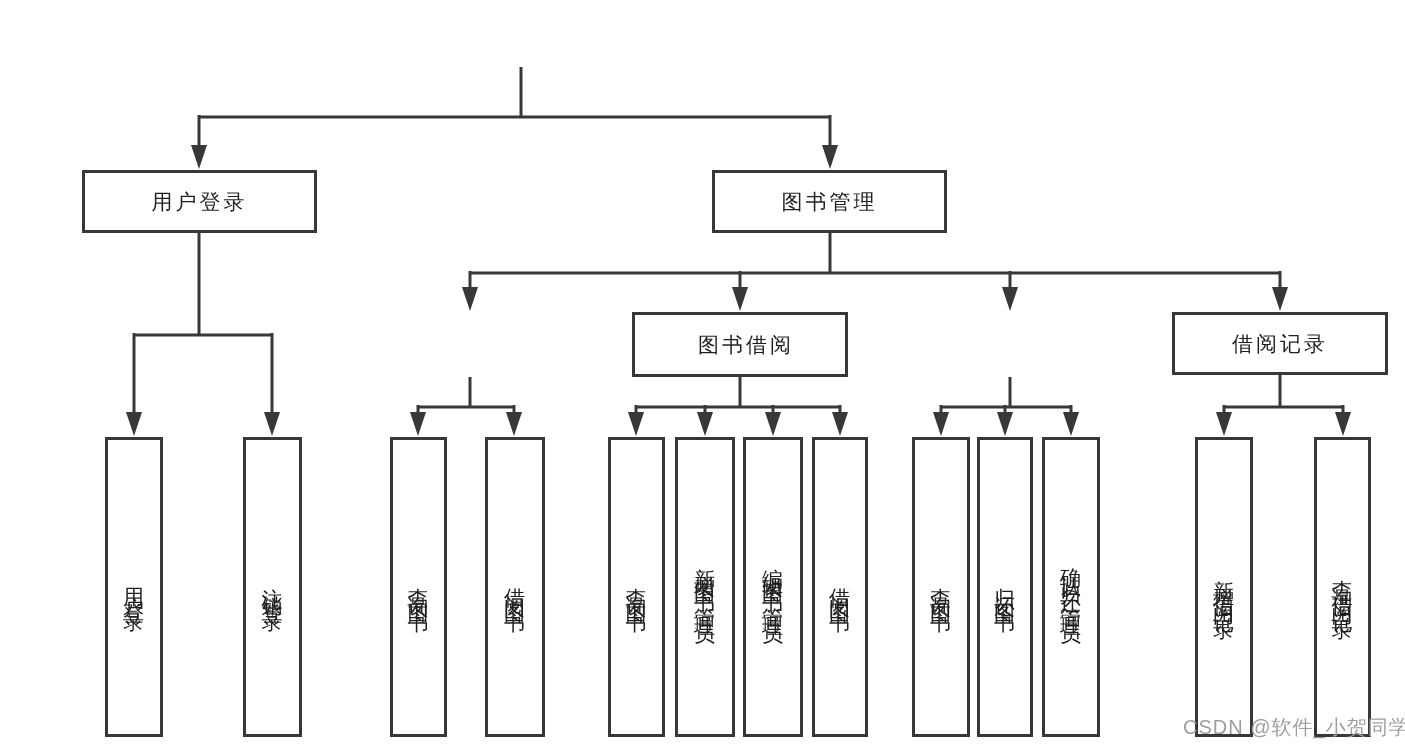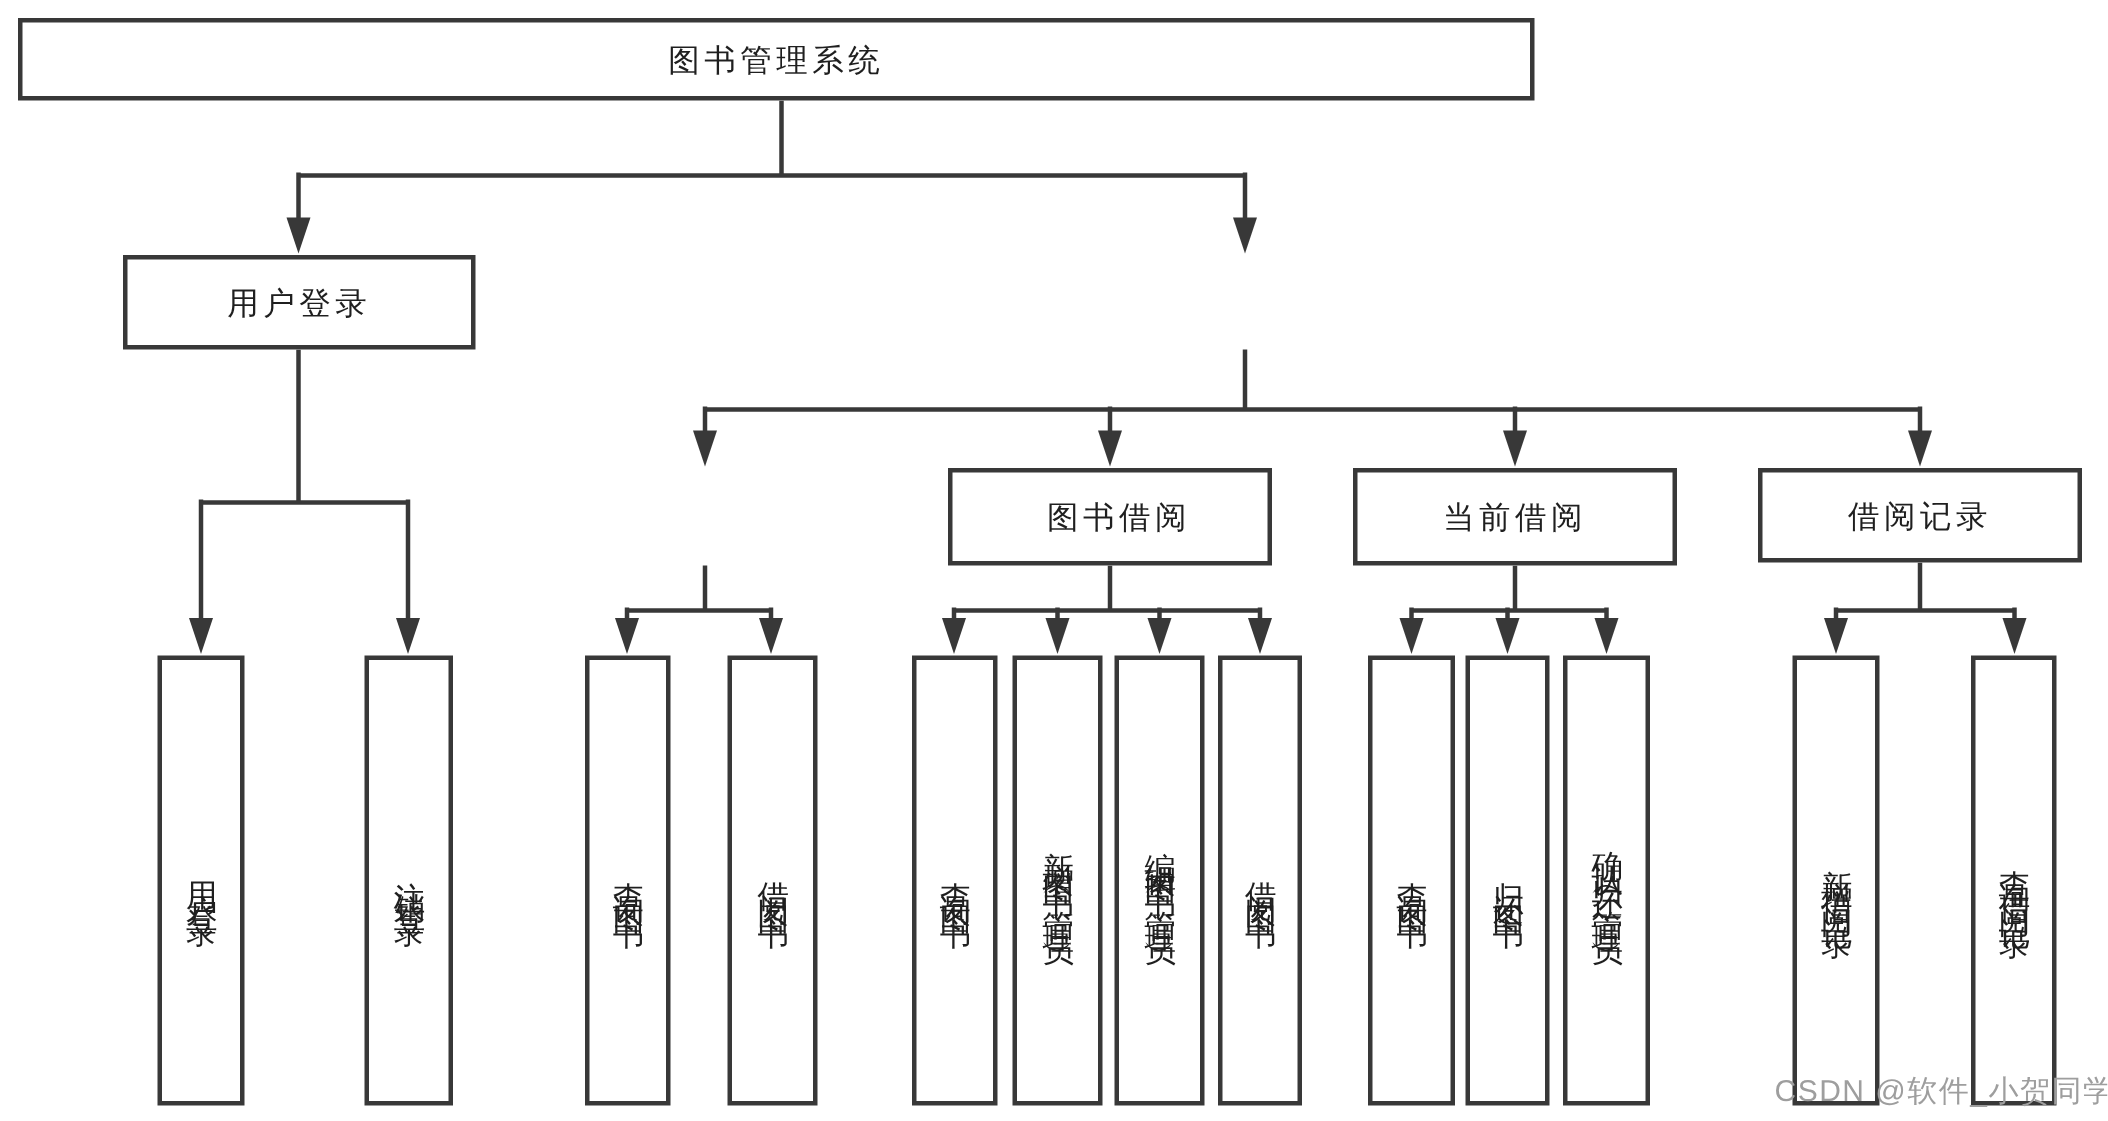--- a/index.html
+++ b/index.html
@@ -114,33 +114,30 @@
       <polygon points="765,412 781,412 773,436"></polygon>
       <polygon points="832,412 848,412 840,436"></polygon>
       <polygon points="933,412 949,412 941,436"></polygon>
       <polygon points="997,412 1013,412 1005,436"></polygon>
       <polygon points="1063,412 1079,412 1071,436"></polygon>
       <polygon points="1216,412 1232,412 1224,436"></polygon>
       <polygon points="1335,412 1351,412 1343,436"></polygon>
     </g>
   </svg>
 
-  <div class="node" style="left:12px; top:12px; width:1011px; height:55px;">
-    <span class="label">图书管理系统</span>
-  </div>
 
   <div class="node" style="left:82px; top:170px; width:235px; height:63px;">
     <span class="label">用户登录</span>
   </div>
+  <div class="node" style="left:712px; top:170px; width:235px; height:63px;">
+    <span class="label">图书管理</span>
+  </div>
 
   <div class="node" style="left:632px; top:312px; width:216px; height:65px;padding-left:12px;">
     <span class="label">图书借阅</span>
-  </div>
-  <div class="node" style="left:902px; top:312px; width:216px; height:65px;">
-    <span class="label">当前借阅</span>
   </div>
   <div class="node" style="left:1172px; top:312px; width:216px; height:63px;">
     <span class="label">借阅记录</span>
   </div>
 
   <div class="node leaf" style="left:105px; top:437px; width:58px; height:300px;">
     <span class="label">用户登录</span>
   </div>
   <div class="node leaf" style="left:243px; top:437px; width:59px; height:300px;">
     <span class="label">注销登录</span>

